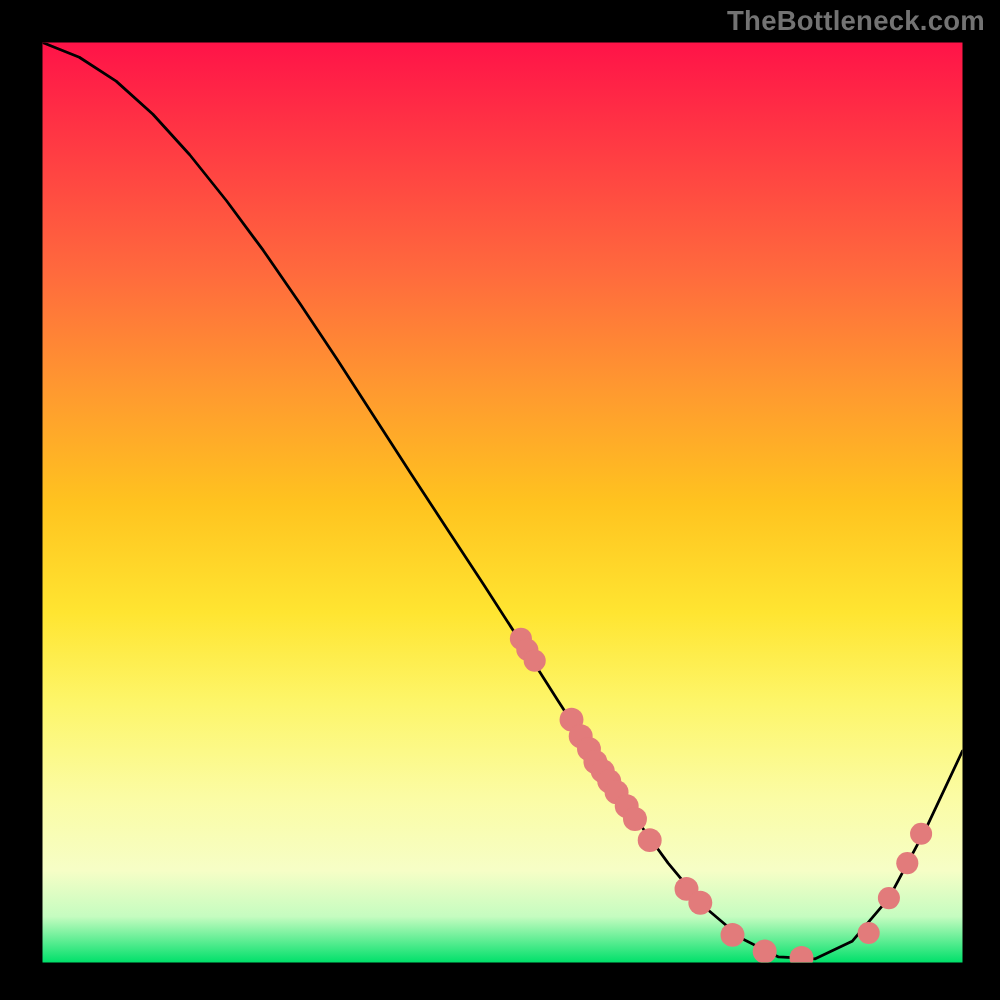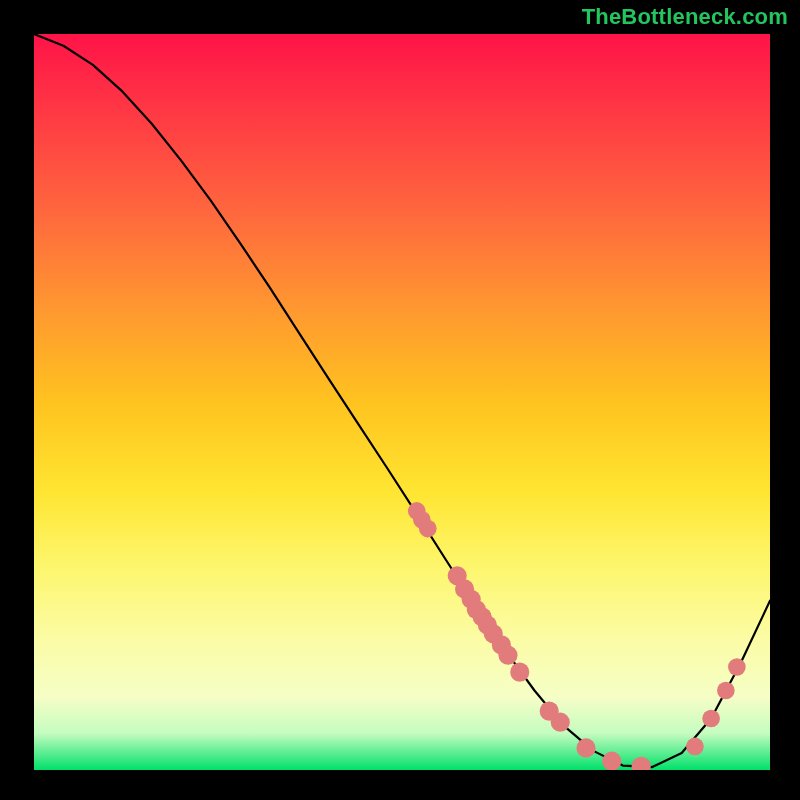--- a/index.html
+++ b/index.html
@@ -13,21 +13,21 @@
   }
   .chart-container {
     position: relative;
     width: 800px;
     height: 800px;
   }
   .watermark {
     position: absolute;
     top: 4px;
     right: 12px;
-    color: #22c55e;
+    color: #737373;
     font-size: 22px;
     font-weight: bold;
     letter-spacing: 0.2px;
     z-index: 50;
   }
   .plot-area {
     position: absolute;
     left: 32px;
     top: 32px;
     width: 736px;

